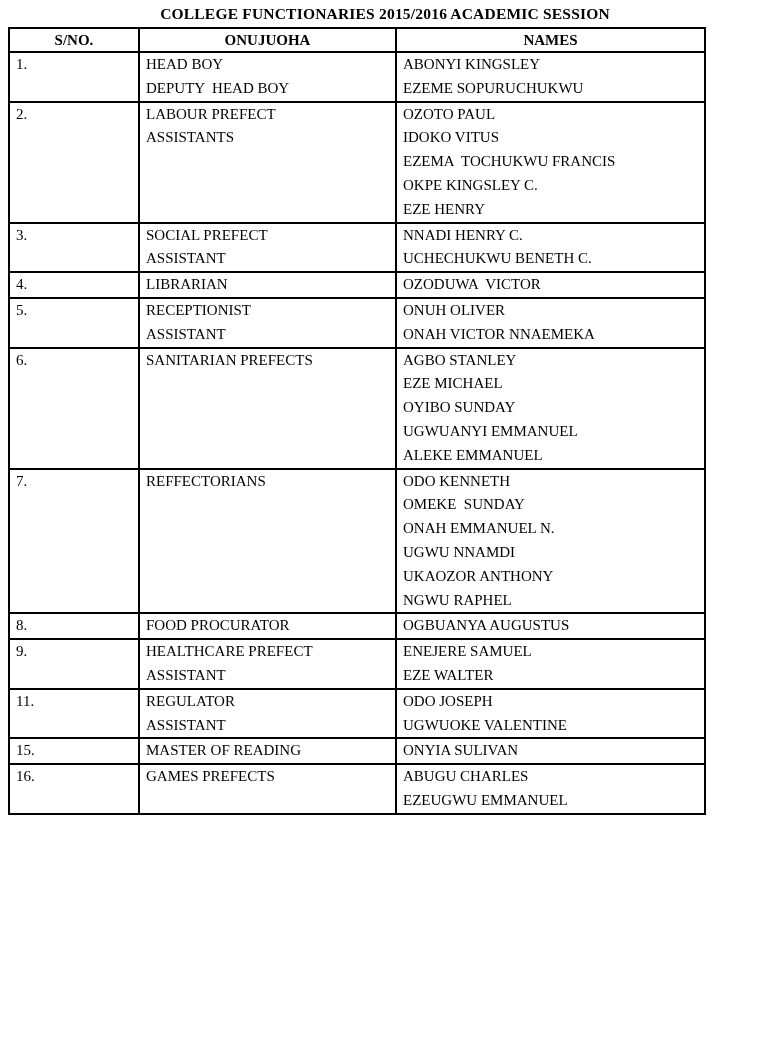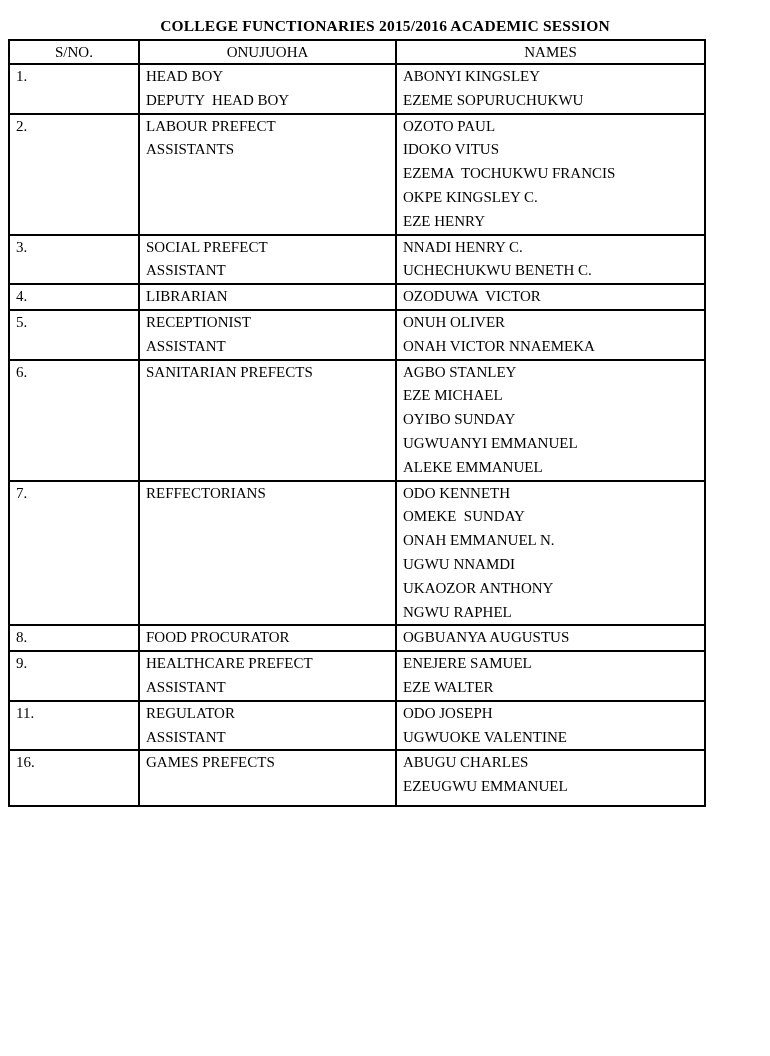--- a/index.html
+++ b/index.html
@@ -4,21 +4,21 @@
 <style>
   * { margin: 0; padding: 0; box-sizing: border-box; }
   html, body {
     width: 770px;
     background: #ffffff;
     font-family: "Liberation Serif", "DejaVu Serif", serif;
     color: #000000;
   }
   body { height: 1056px; overflow: hidden; }
   .page-title {
-    padding-top: 16px;
+    padding-top: 4px;
     margin-bottom: 4px;
     text-align: center;
     font-weight: bold;
     font-size: 15.5px;
     line-height: 19px;
     letter-spacing: 0.2px;
     white-space: pre-wrap;
   }
   table.doc-table {
     border-collapse: collapse;
@@ -28,32 +28,32 @@
   }
   table.doc-table col.c-sno { width: 130px; }
   table.doc-table col.c-fun { width: 257px; }
   table.doc-table col.c-nam { width: 309px; }
   th, td {
     border: 2px solid #000000;
     vertical-align: top;
     font-size: 15px;
   }
   th {
-    font-weight: normal;
+    font-weight: bold;
     text-align: center;
     line-height: 20px;
     padding: 1px 16px;
     white-space: pre-wrap;
   }
   td {
     padding: 0 6px;
     line-height: 23.8px;
   }
   td .cell-line { white-space: pre-wrap; }
-  tbody tr:last-child td { padding-bottom: 6px; }
+  tbody tr:last-child td { }
 </style>
 </head>
 <body>
 
 <div class="page-title">COLLEGE FUNCTIONARIES 2015/2016 ACADEMIC SESSION</div>
 
 <table class="doc-table">
   <colgroup>
     <col class="c-sno">
     <col class="c-fun">
@@ -196,20 +196,31 @@
           <div class="cell-line">REGULATOR</div>
           <div class="cell-line">ASSISTANT</div>
         </td>
         <td>
           <div class="cell-line">ODO JOSEPH</div>
           <div class="cell-line">UGWUOKE VALENTINE</div>
         </td>
       </tr>
       <tr>
         <td>
+          <div class="cell-line">15.</div>
+        </td>
+        <td>
+          <div class="cell-line">MASTER OF READING</div>
+        </td>
+        <td>
+          <div class="cell-line">ONYIA SULIVAN</div>
+        </td>
+      </tr>
+      <tr>
+        <td>
           <div class="cell-line">16.</div>
         </td>
         <td>
           <div class="cell-line">GAMES PREFECTS</div>
         </td>
         <td>
           <div class="cell-line">ABUGU CHARLES</div>
           <div class="cell-line">EZEUGWU EMMANUEL</div>
         </td>
       </tr>

